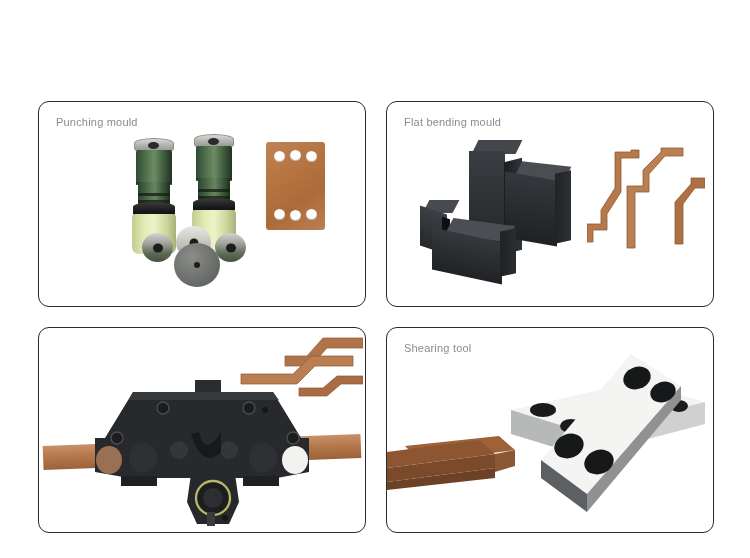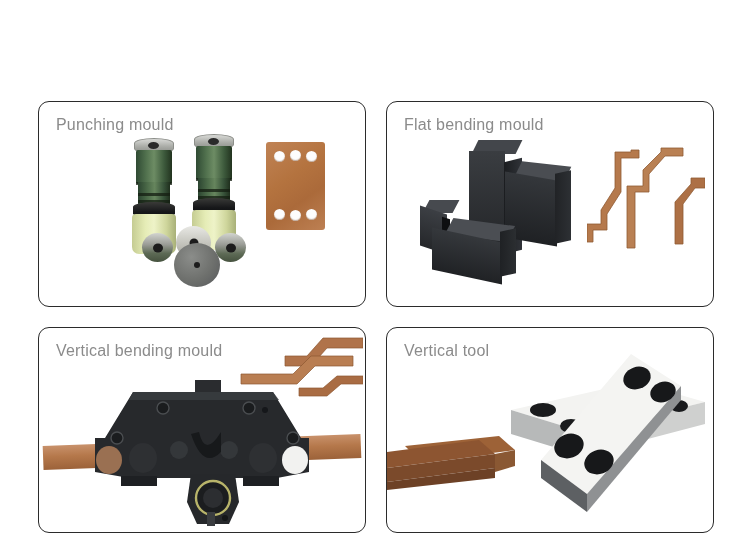--- a/index.html
+++ b/index.html
@@ -62,21 +62,21 @@
   .card {
     position: relative;
     border: 1px solid #2b2b2b;
     border-radius: 11px;
     background: #ffffff;
     overflow: hidden;
   }
   .card-label {
     position: absolute;
     left: 17px; top: 14px;
-    font-size: 16px;
+    font-size: 11px;
     color: #8b8b8b;
     letter-spacing: .2px;
     z-index: 5;
     white-space: nowrap;
   }
   .stage { position: absolute; inset: 0; }
 
   
   .punch { position: absolute; width: 46px; height: 118px; }
   .punch .cap {
@@ -233,21 +233,20 @@
 
         <svg style="position:absolute; left:200px; top:42px;" width="118" height="112" viewBox="0 0 118 112">
           <path d="M6 98 L6 86 L20 86 L20 70 L34 48 L34 14 L52 14 L52 6 L44 6 L44 8 L28 8 L28 44 L14 66 L14 80 L0 80 L0 98 Z" fill="#b5794c" stroke="#8f5b33" stroke-width="0.8"></path>
           <path d="M48 104 L48 48 L62 48 L62 30 L78 12 L96 12 L96 4 L74 4 L74 8 L56 26 L56 42 L40 42 L40 104 Z" fill="#b98053" stroke="#8f5b33" stroke-width="0.8"></path>
           <path d="M96 100 L96 60 L108 44 L118 44 L118 34 L104 34 L104 40 L88 58 L88 100 Z" fill="#ad7045" stroke="#8f5b33" stroke-width="0.8"></path>
         </svg>
       </div>
     </div>
 
     <div class="card">
-      <div class="card-label">Vertical bending mould</div>
       <div class="stage">
 
         <svg style="position:absolute; left:188px; top:8px;" width="136" height="62" viewBox="0 0 136 62">
           <path d="M58 30 L84 30 L100 12 L136 12 L136 2 L96 2 L80 20 L58 20 Z" fill="#b0734a" stroke="#8d5830" stroke-width="0.7"></path>
           <path d="M14 48 L70 48 L88 30 L126 30 L126 20 L84 20 L66 38 L14 38 Z" fill="#b97e52" stroke="#8d5830" stroke-width="0.7"></path>
           <path d="M72 60 L100 60 L114 48 L136 48 L136 40 L110 40 L96 52 L72 52 Z" fill="#a96c43" stroke="#8d5830" stroke-width="0.7"></path>
         </svg>
 
         <div style="position:absolute; left:4px; top:112px; width:318px; height:24px;
                     background:linear-gradient(180deg,#c8916b 0%,#b5784b 45%,#9c6239 100%);
@@ -277,21 +276,21 @@
           <path d="M10 6 L54 6 L58 34 L48 56 L16 56 L6 34 Z" fill="#26282b"></path>
           <circle cx="32" cy="30" r="17" fill="#1b1d1f" stroke="#b8b46a" stroke-width="2.4"></circle>
           <circle cx="32" cy="30" r="10" fill="#2c2e31"></circle>
           <path d="M26 44 L26 58 L34 58 L34 44 Z" fill="#3a3d40"></path>
           <circle cx="44" cy="50" r="3" fill="#141618"></circle>
         </svg>
       </div>
     </div>
 
     <div class="card">
-      <div class="card-label">Vertical tool</div>
+      <div class="card-label">Shearing tool</div>
       <div class="stage">
 
         <svg style="position:absolute; left:0px; top:100px;" width="132" height="66" viewBox="0 0 132 66">
           <path d="M18 18 L112 8 L128 22 L34 34 Z" fill="#9d6237"></path>
           <path d="M0 24 L92 12 L108 26 L0 40 Z" fill="#8d5531"></path>
           <path d="M0 40 L108 26 L108 40 L0 54 Z" fill="#7b4a2b"></path>
           <path d="M0 54 L108 40 L108 50 L0 62 Z" fill="#6d4126"></path>
           <path d="M108 26 L128 22 L128 38 L108 44 Z" fill="#8a5833"></path>
         </svg>
 

